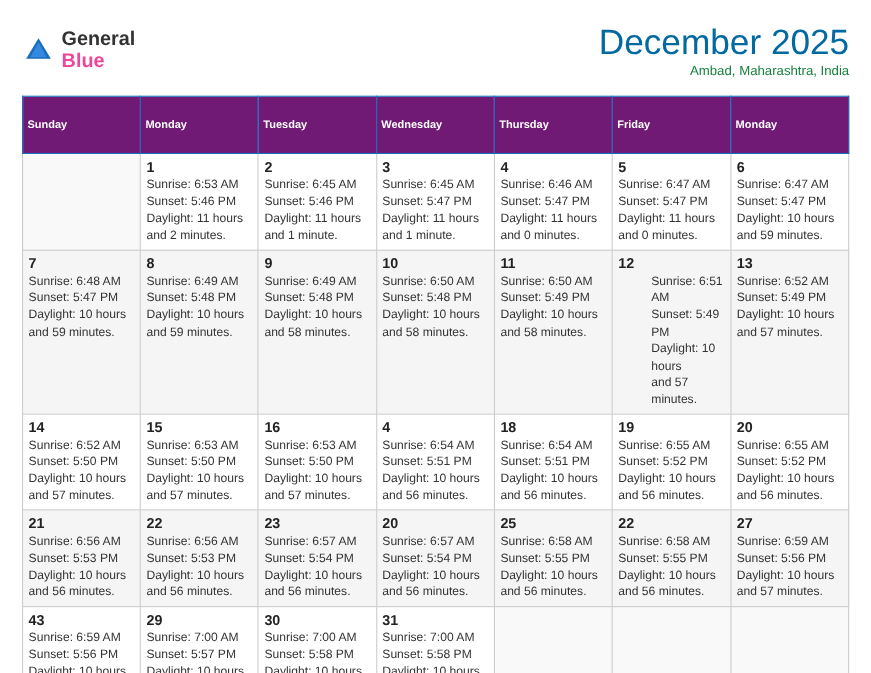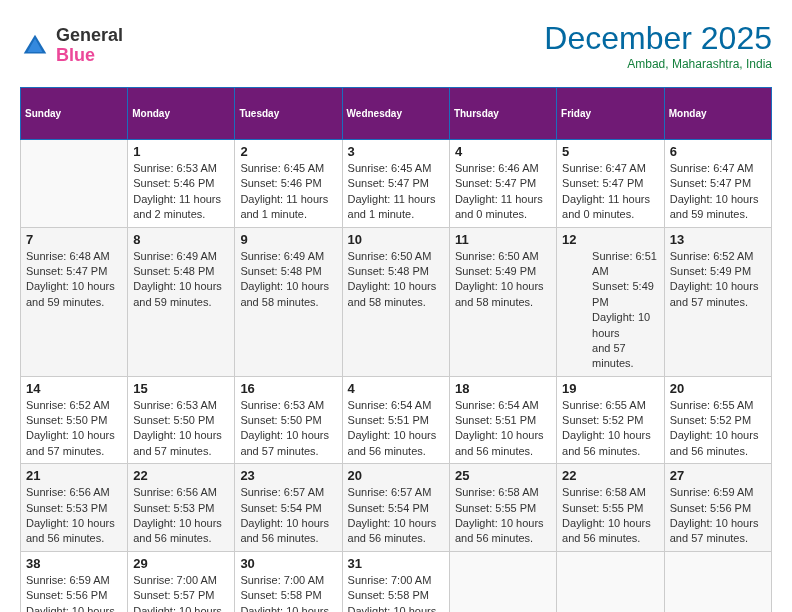--- a/index.html
+++ b/index.html
@@ -309,21 +309,21 @@
         <td>
           <div class="day-number">27</div>
           <div class="day-info" style="white-space: pre-line;">Sunrise: 6:59 AM
 Sunset: 5:56 PM
 Daylight: 10 hours
 and 57 minutes.</div>
         </td>
       </tr>
       <tr>
         <td>
-          <div class="day-number">38</div>
+          <div class="day-number">43</div>
           <div class="day-info" style="white-space: pre-line;">Sunrise: 6:59 AM
 Sunset: 5:56 PM
 Daylight: 10 hours
 and 57 minutes.</div>
         </td>
         <td>
           <div class="day-number">29</div>
           <div class="day-info" style="white-space: pre-line;">Sunrise: 7:00 AM
 Sunset: 5:57 PM
 Daylight: 10 hours

